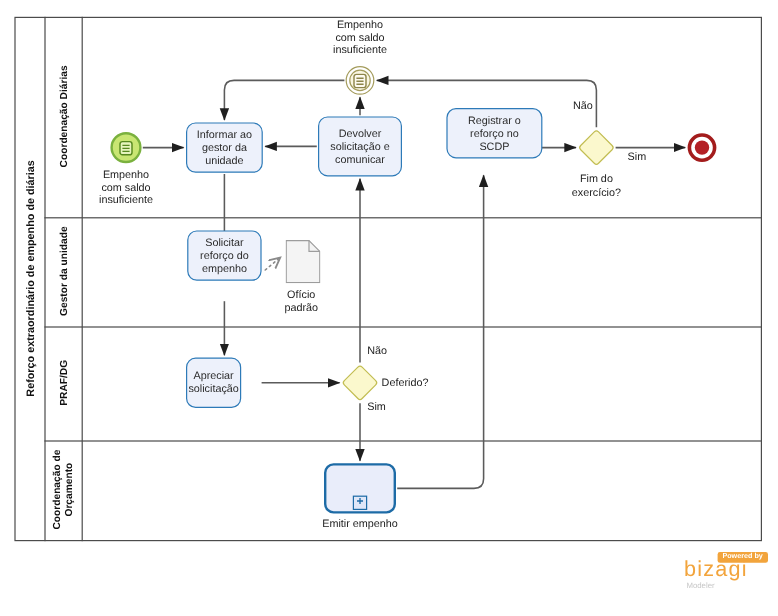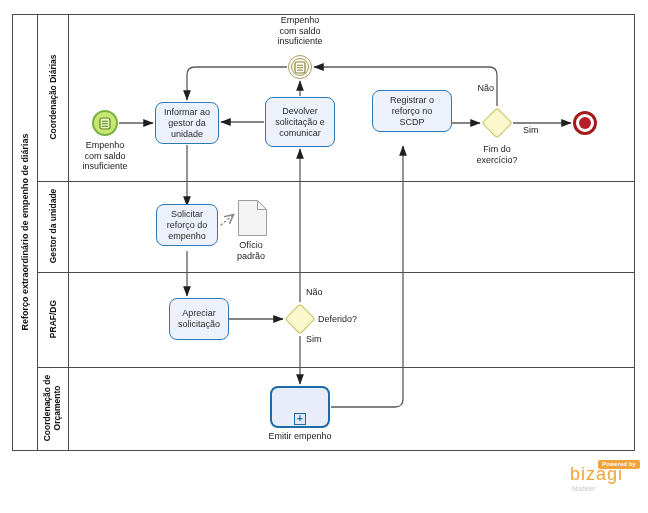--- a/index.html
+++ b/index.html
@@ -134,31 +134,31 @@
   <div class="gateway" style="left:486px;top:112px"></div>
   <div class="elabel" style="left:470px;top:83px;width:24px;text-align:right">Não</div>
   <div class="nodelabel" style="left:460px;top:144px;width:74px">Fim do
 exercício?</div>
   <div class="elabel" style="left:523px;top:125px">Sim</div>
 
   <div class="event-end">
     <div class="event-end-dot"></div>
   </div>
 
-  <div class="task" style="left:156px;top:204px;width:62px;height:42px">Solicitar
+  <div class="task" style="left:156px;top:192px;width:62px;height:42px">Solicitar
 reforço do
 empenho</div>
   <svg style="position:absolute;left:238px;top:200px" width="29" height="36">
     <path d="M0.5,0.5 L19.5,0.5 L28.5,9.5 L28.5,35.5 L0.5,35.5 z" fill="#f4f4f4" stroke="#9c9c9c"></path>
     <path d="M19.5,0.5 L19.5,9.5 L28.5,9.5" fill="none" stroke="#9c9c9c"></path>
   </svg>
   <div class="nodelabel" style="left:227px;top:240px;width:48px">Ofício
 padrão</div>
 
-  <div class="task" style="left:169px;top:298px;width:60px;height:42px">Apreciar
+  <div class="task" style="left:155px;top:298px;width:46px;height:42px">Apreciar
 solicitação</div>
   <div class="gateway" style="left:289px;top:308px"></div>
   <div class="elabel" style="left:306px;top:287px">Não</div>
   <div class="elabel" style="left:318px;top:314px">Deferido?</div>
   <div class="elabel" style="left:306px;top:334px">Sim</div>
 
   <div class="task subprocess" style="left:270px;top:386px;width:60px;height:42px">
     <div class="plusbox">+</div>
   </div>
   <div class="nodelabel" style="left:260px;top:431px;width:80px">Emitir empenho</div>

